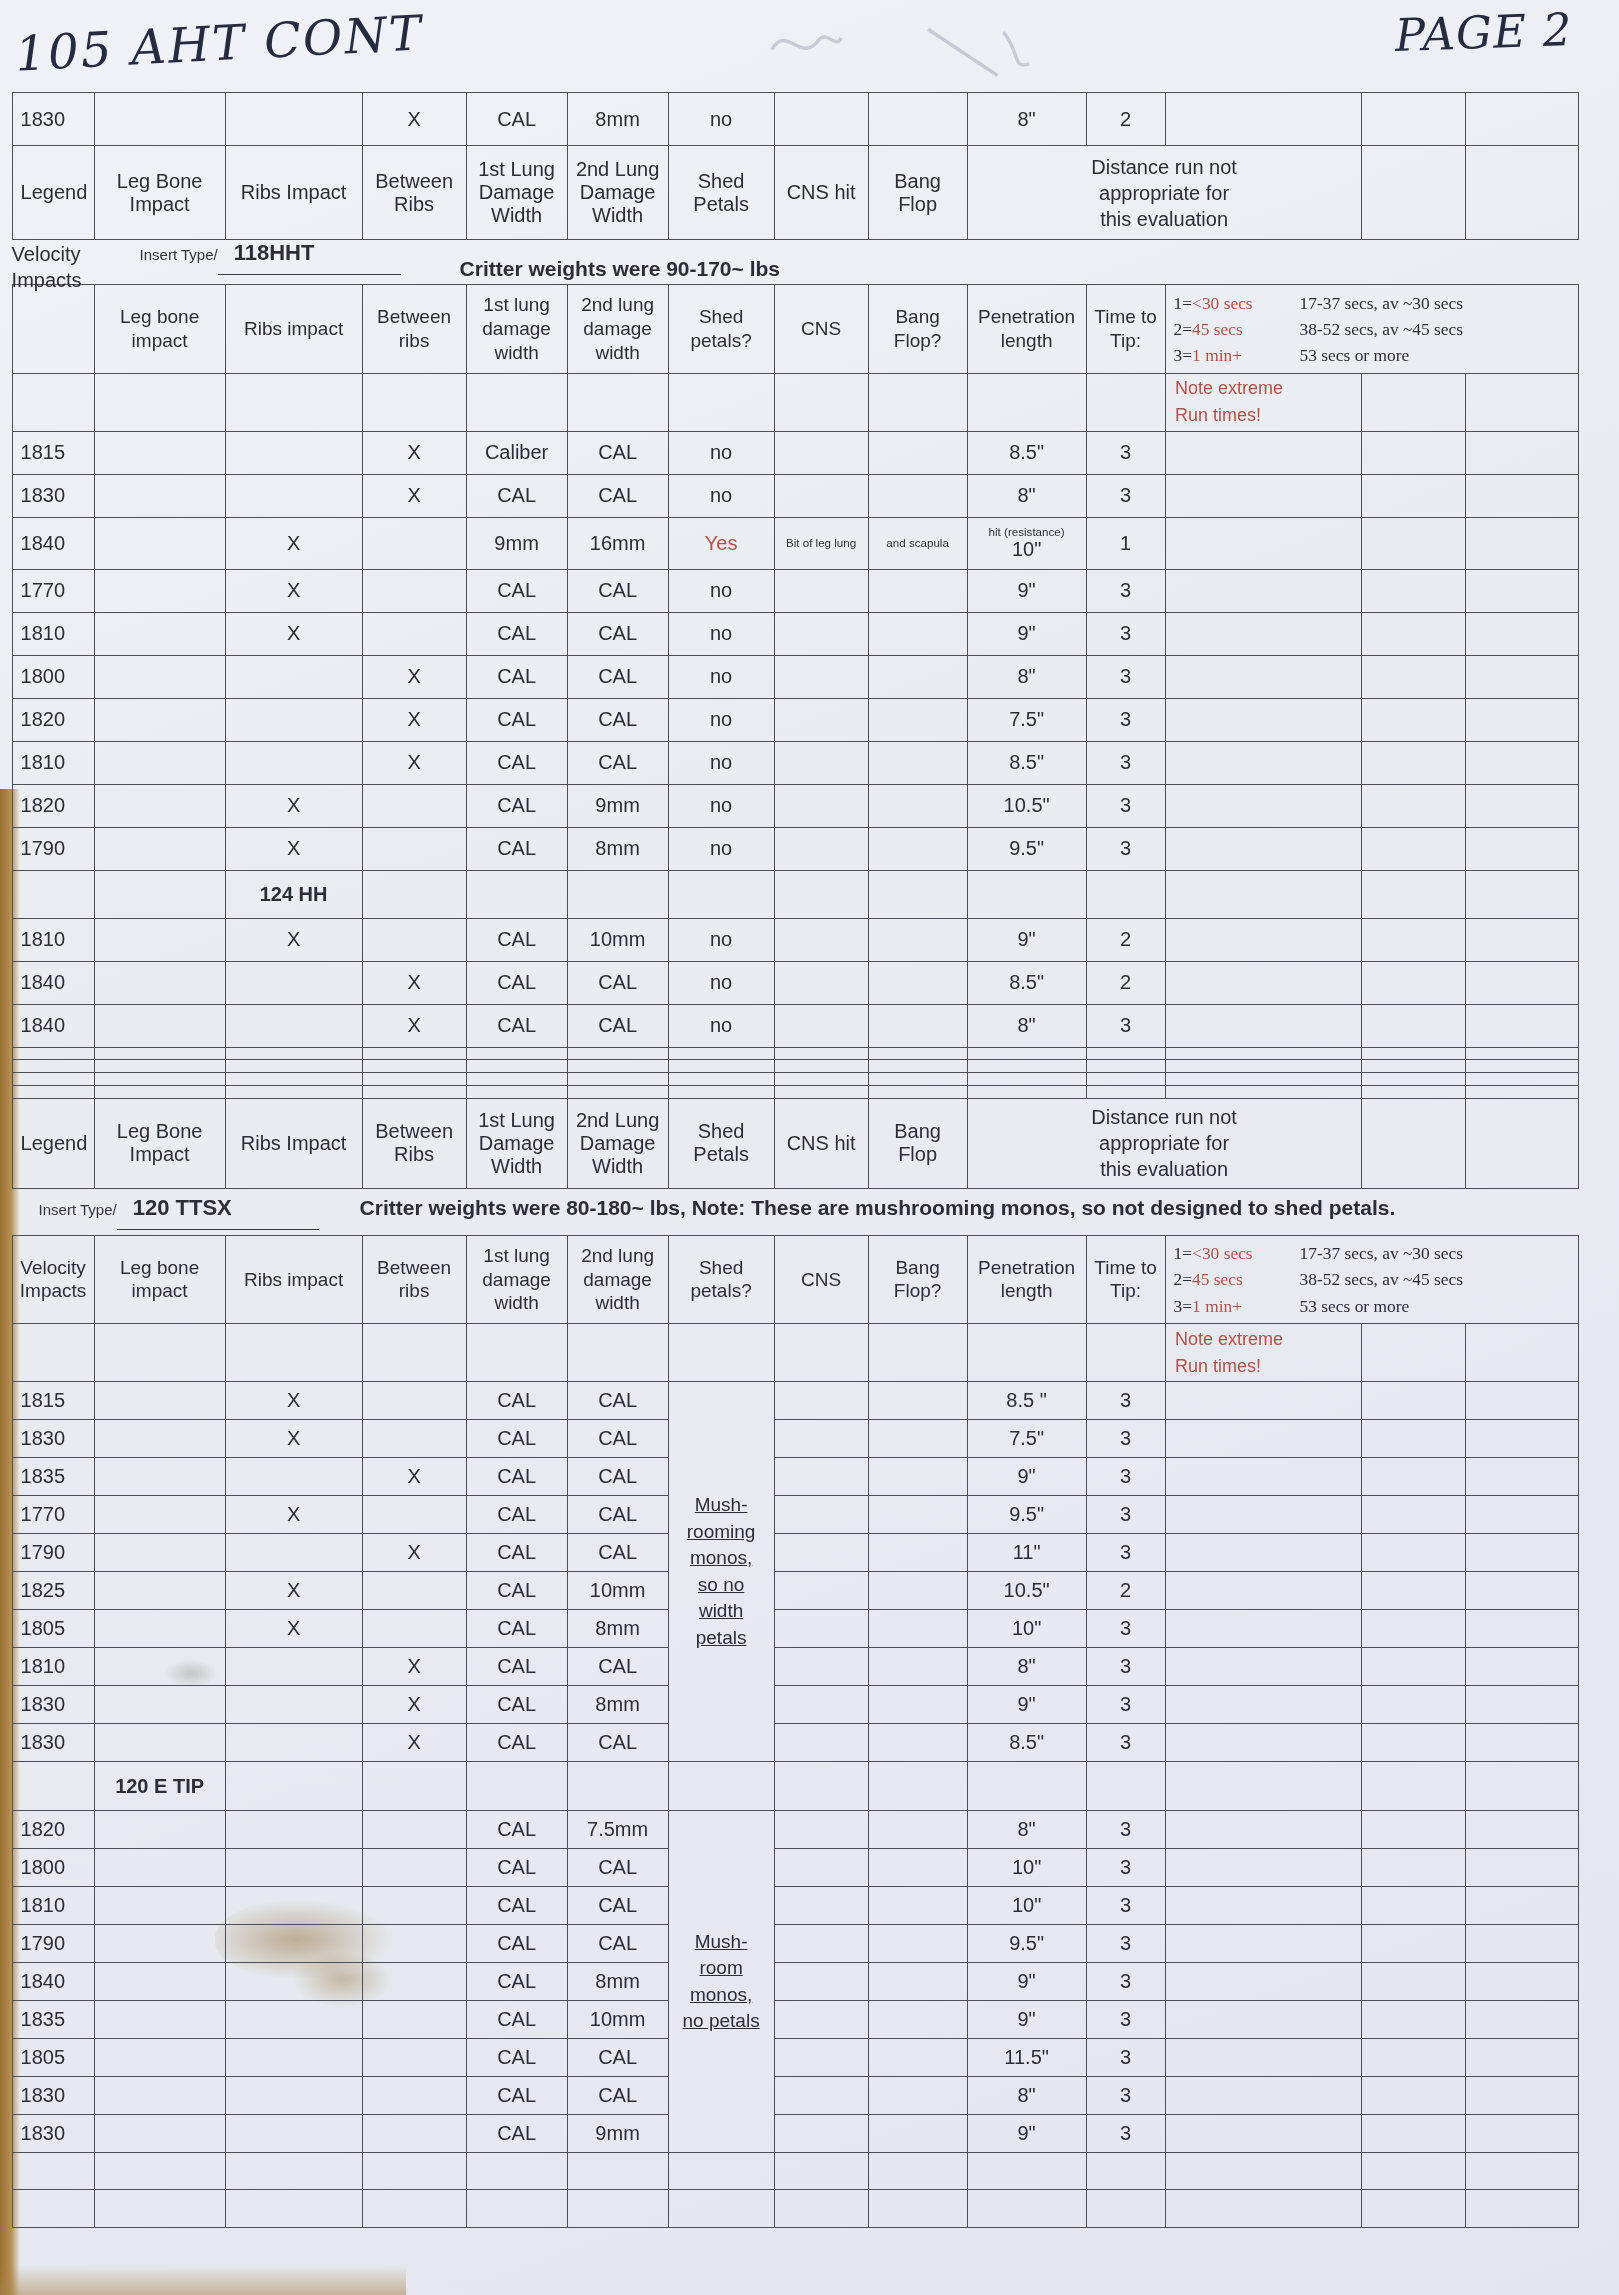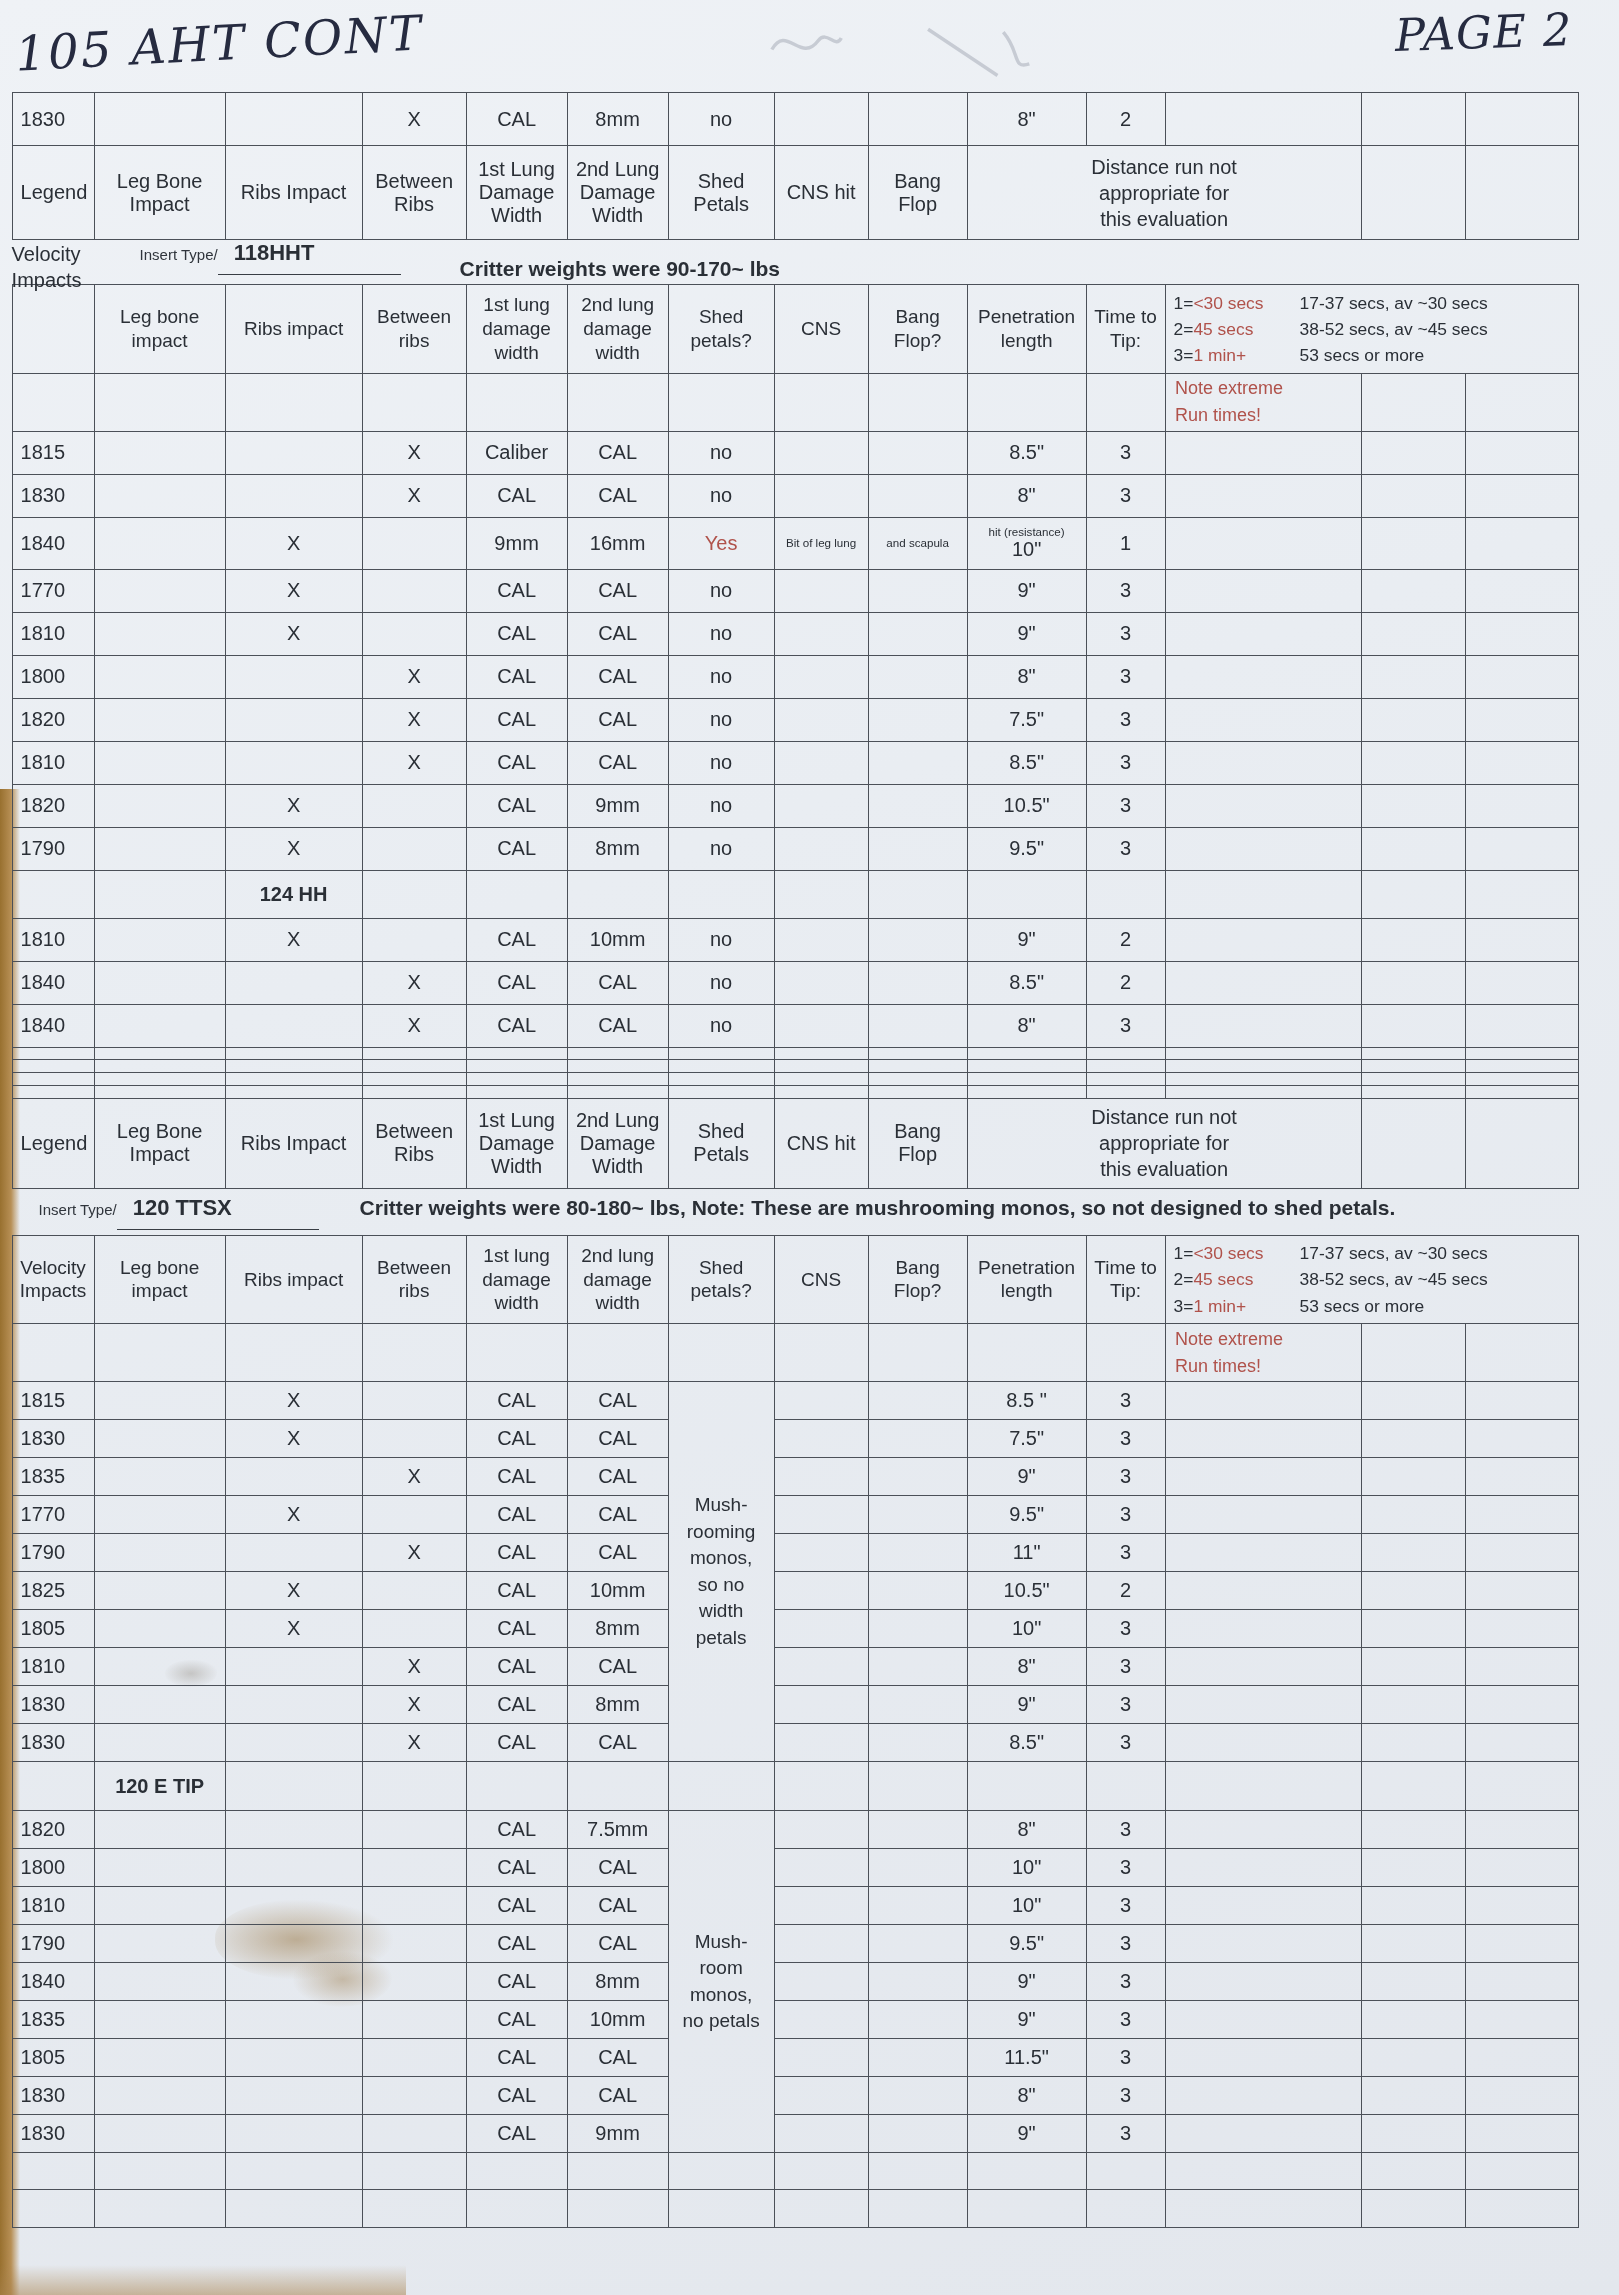--- a/index.html
+++ b/index.html
@@ -39,24 +39,24 @@
 
   tr.r-d{height:43px;} #tableA tr.r-d{height:53px;} #tableC tr.r-d{height:38px;}
   tr.r-sub{height:48px;} tr.r-sp{height:12.8px;}
   tr.r-head{height:87px;} tr.r-note{height:58px;}
   tr.r-legend{height:90px;} #tableA tr.r-legend{height:94px;}
 
   td.c-v{text-align:left;padding-left:8px;}
   .small{font-size:11.6px;line-height:1.15;}
   .red{color:var(--red);}
   .subhead{font-weight:700;}
-  td.shed-merged{font-size:19px;line-height:1.4;}
+  td.shed-merged{font-size:19px;line-height:1.4;text-decoration:underline;}
   th{line-height:1.25;font-size:19px;}
   th.time-legend{text-align:left;padding:4.6px 3.5px 4.6px 8px;font-size:17.4px;}
-  .tl-line{line-height:1.5;white-space:nowrap;}
+  .tl-line{line-height:1.5;white-space:nowrap;font-family:Liberation Serif, serif;}
   .tl-left{display:inline-block;width:126px;}
   td.note-extreme{text-align:left;padding-left:9.3px;font-size:18px;line-height:1.5;color:var(--red);}
   td.distance-cell{font-size:20px;line-height:1.3;}
 
   .zone1{position:relative;height:44px;}
   .zone2{position:relative;height:46px;}
   .velocity-label{position:absolute;left:0;top:1.2px;width:107px;font-size:20px;line-height:1.3;}
   .insert-line{position:absolute;top:0;white-space:nowrap;}
   .zone1 .insert-line{left:121px;} .zone2 .insert-line{left:20px;top:5.8px;}
   .ins-label{font-size:15px;color:#30353c;padding-left:7px;}

